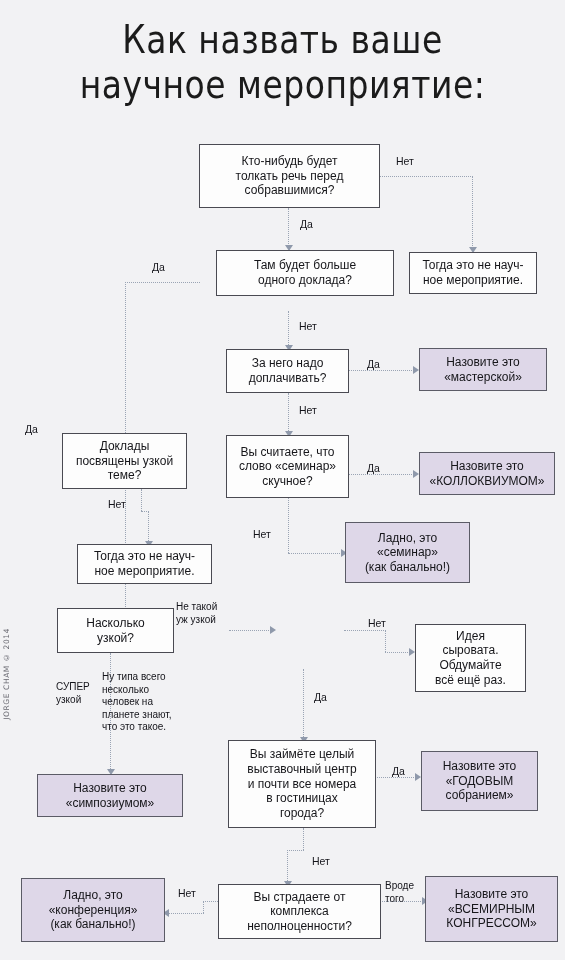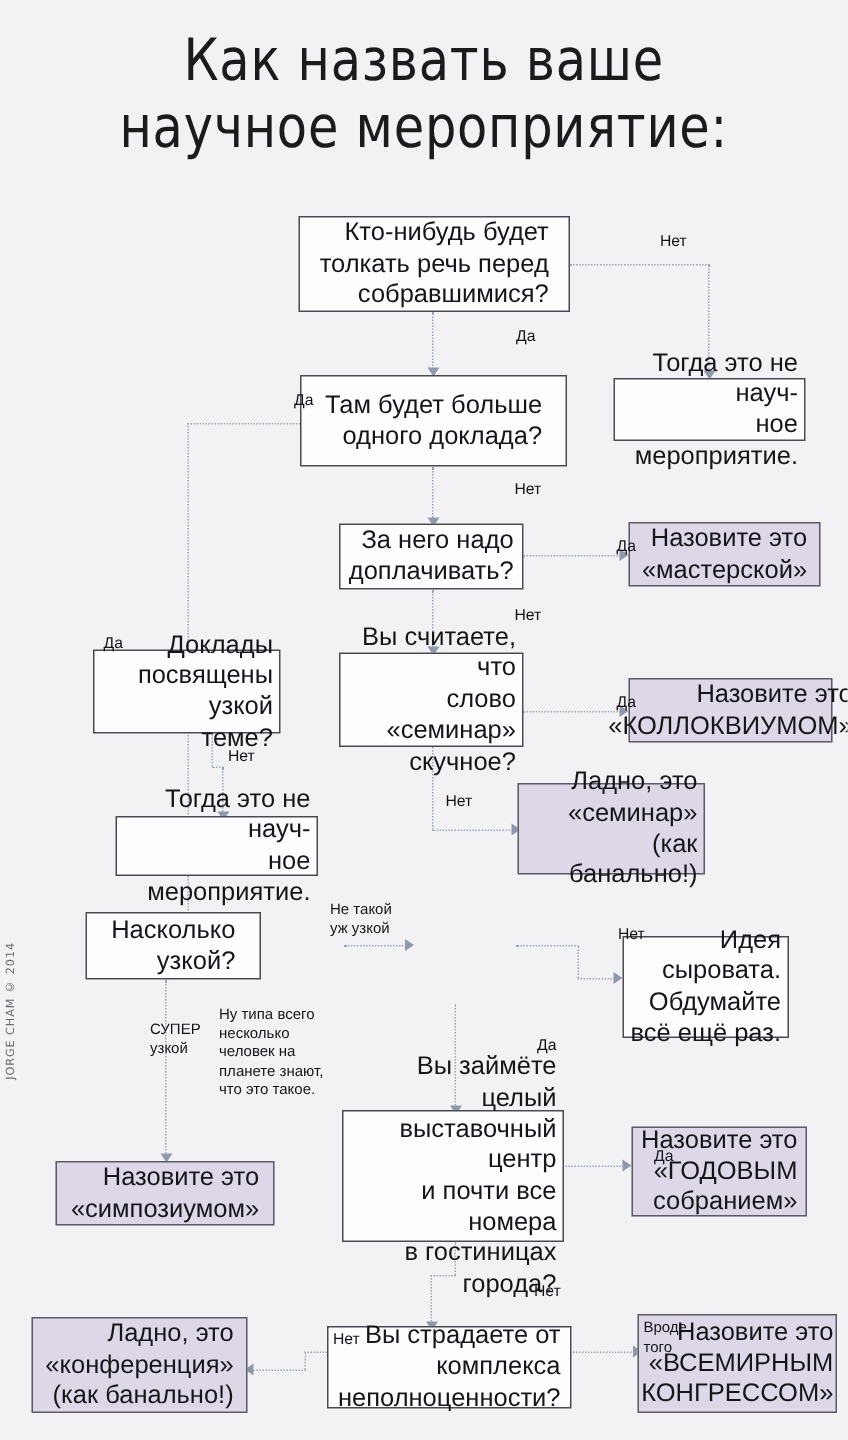--- a/index.html
+++ b/index.html
@@ -39,22 +39,22 @@
     transform:rotate(180deg);
     transform-origin:center;
     white-space:nowrap;
   }
 
   
   .node{
     position:absolute;
     box-sizing:border-box;
     display:flex;align-items:center;justify-content:center;
-    text-align:right;
-    font-size:17px;
+    text-align:center;
+    font-size:12px;
     line-height:1.22;
     color:#16161a;
     white-space:pre-line;
     padding:2px 4px;
   }
   .node.q{
     background:#fdfdfd;
     border:1.4px solid #4a4a52;
   }
   .node.res{
@@ -66,21 +66,20 @@
     border:1.4px solid #4a4a52;
   }
 
   
   .elabel{
     position:absolute;
     font-size:10.5px;
     line-height:1.2;
     color:#14141a;
     white-space:pre-line;
-    margin-left:44px;
   }
   .elabel.small{
     font-size:10px;
     line-height:1.25;
   }
   .v{
     position:absolute;
     width:0;
     border-left:1.6px dotted #9aa4b4;
   }
@@ -185,21 +184,21 @@
   <div class="h" style="left:380px;top:901px;width:45px;"></div>
   <div class="arw right" style="left:422px;top:897px;"></div>
 
   <div class="node q" style="left:199px;top:144px;width:181px;height:64px;">Кто-нибудь будет
 толкать речь перед
 собравшимися?</div>
 
   <div class="node plain" style="left:409px;top:252px;width:128px;height:42px;">Тогда это не науч-
 ное мероприятие.</div>
 
-  <div class="node q" style="left:200px;top:250px;width:178px;height:61px;">Там будет больше
+  <div class="node q" style="left:216px;top:250px;width:178px;height:46px;">Там будет больше
 одного доклада?</div>
 
   <div class="node q" style="left:226px;top:349px;width:123px;height:44px;">За него надо
 доплачивать?</div>
 
   <div class="node res" style="left:419px;top:348px;width:128px;height:43px;">Назовите это
 «мастерской»</div>
 
   <div class="node q" style="left:226px;top:435px;width:123px;height:63px;">Вы считаете, что
 слово «семинар»

